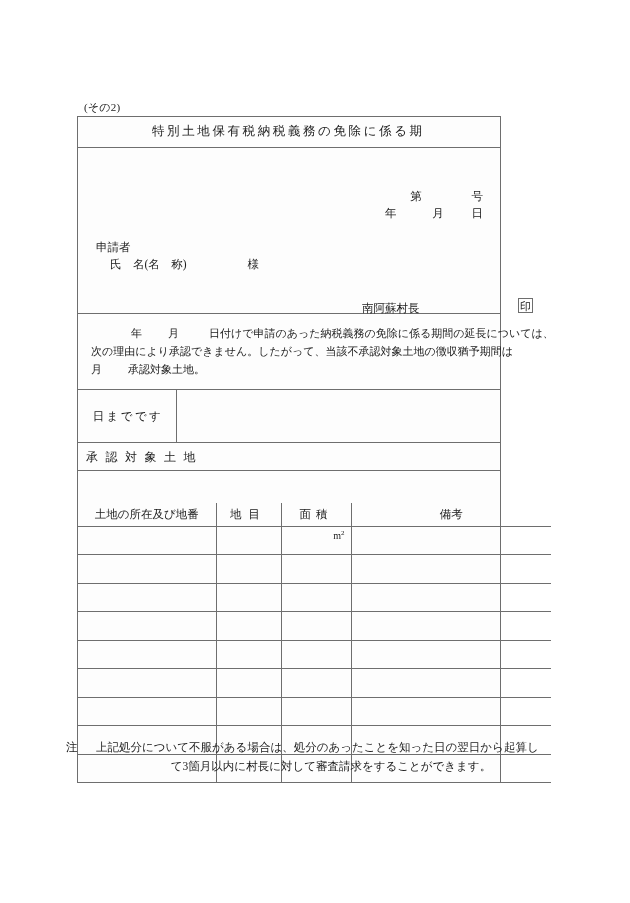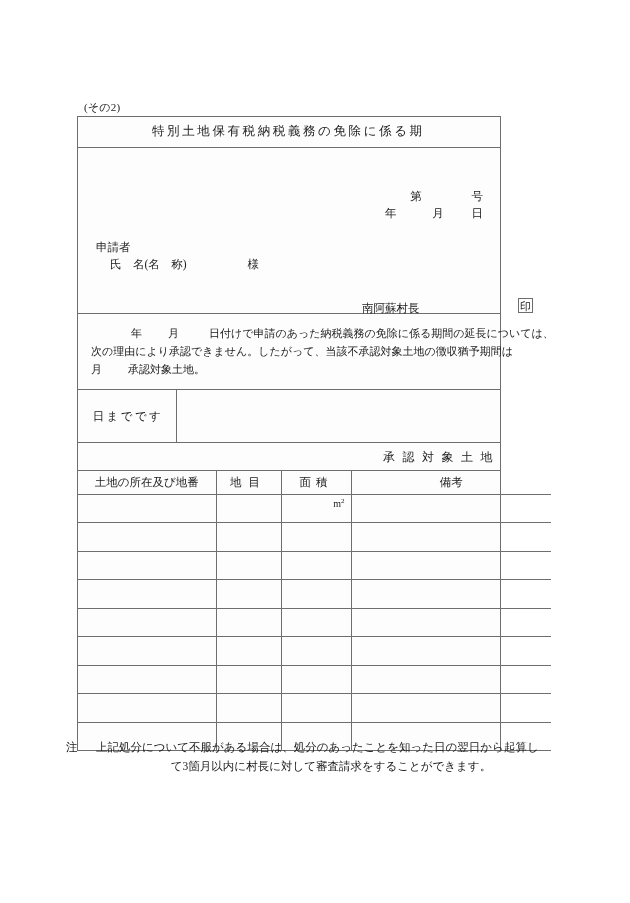--- a/index.html
+++ b/index.html
@@ -149,31 +149,32 @@
     padding-left: 2px;
   }
   .reason-value {
     flex: 1;
   }
 
   
   .target-band {
     height: 28px;
     line-height: 28px;
-    text-align: right;
+    text-align: left;
     font-size: 12px;
     letter-spacing: 7.5px;
     padding-left: 8px;
   }
 
   
   .land-table {
     width: 100%;
     border-collapse: collapse;
     table-layout: fixed;
+    margin-top: 32px;
   }
   .land-table th,
   .land-table td {
     border-bottom: 1px solid #6e6e6e;
     border-right: 1px solid #6e6e6e;
     box-sizing: border-box;
     padding: 0;
   }
   .land-table th:last-child,
   .land-table td:last-child {

